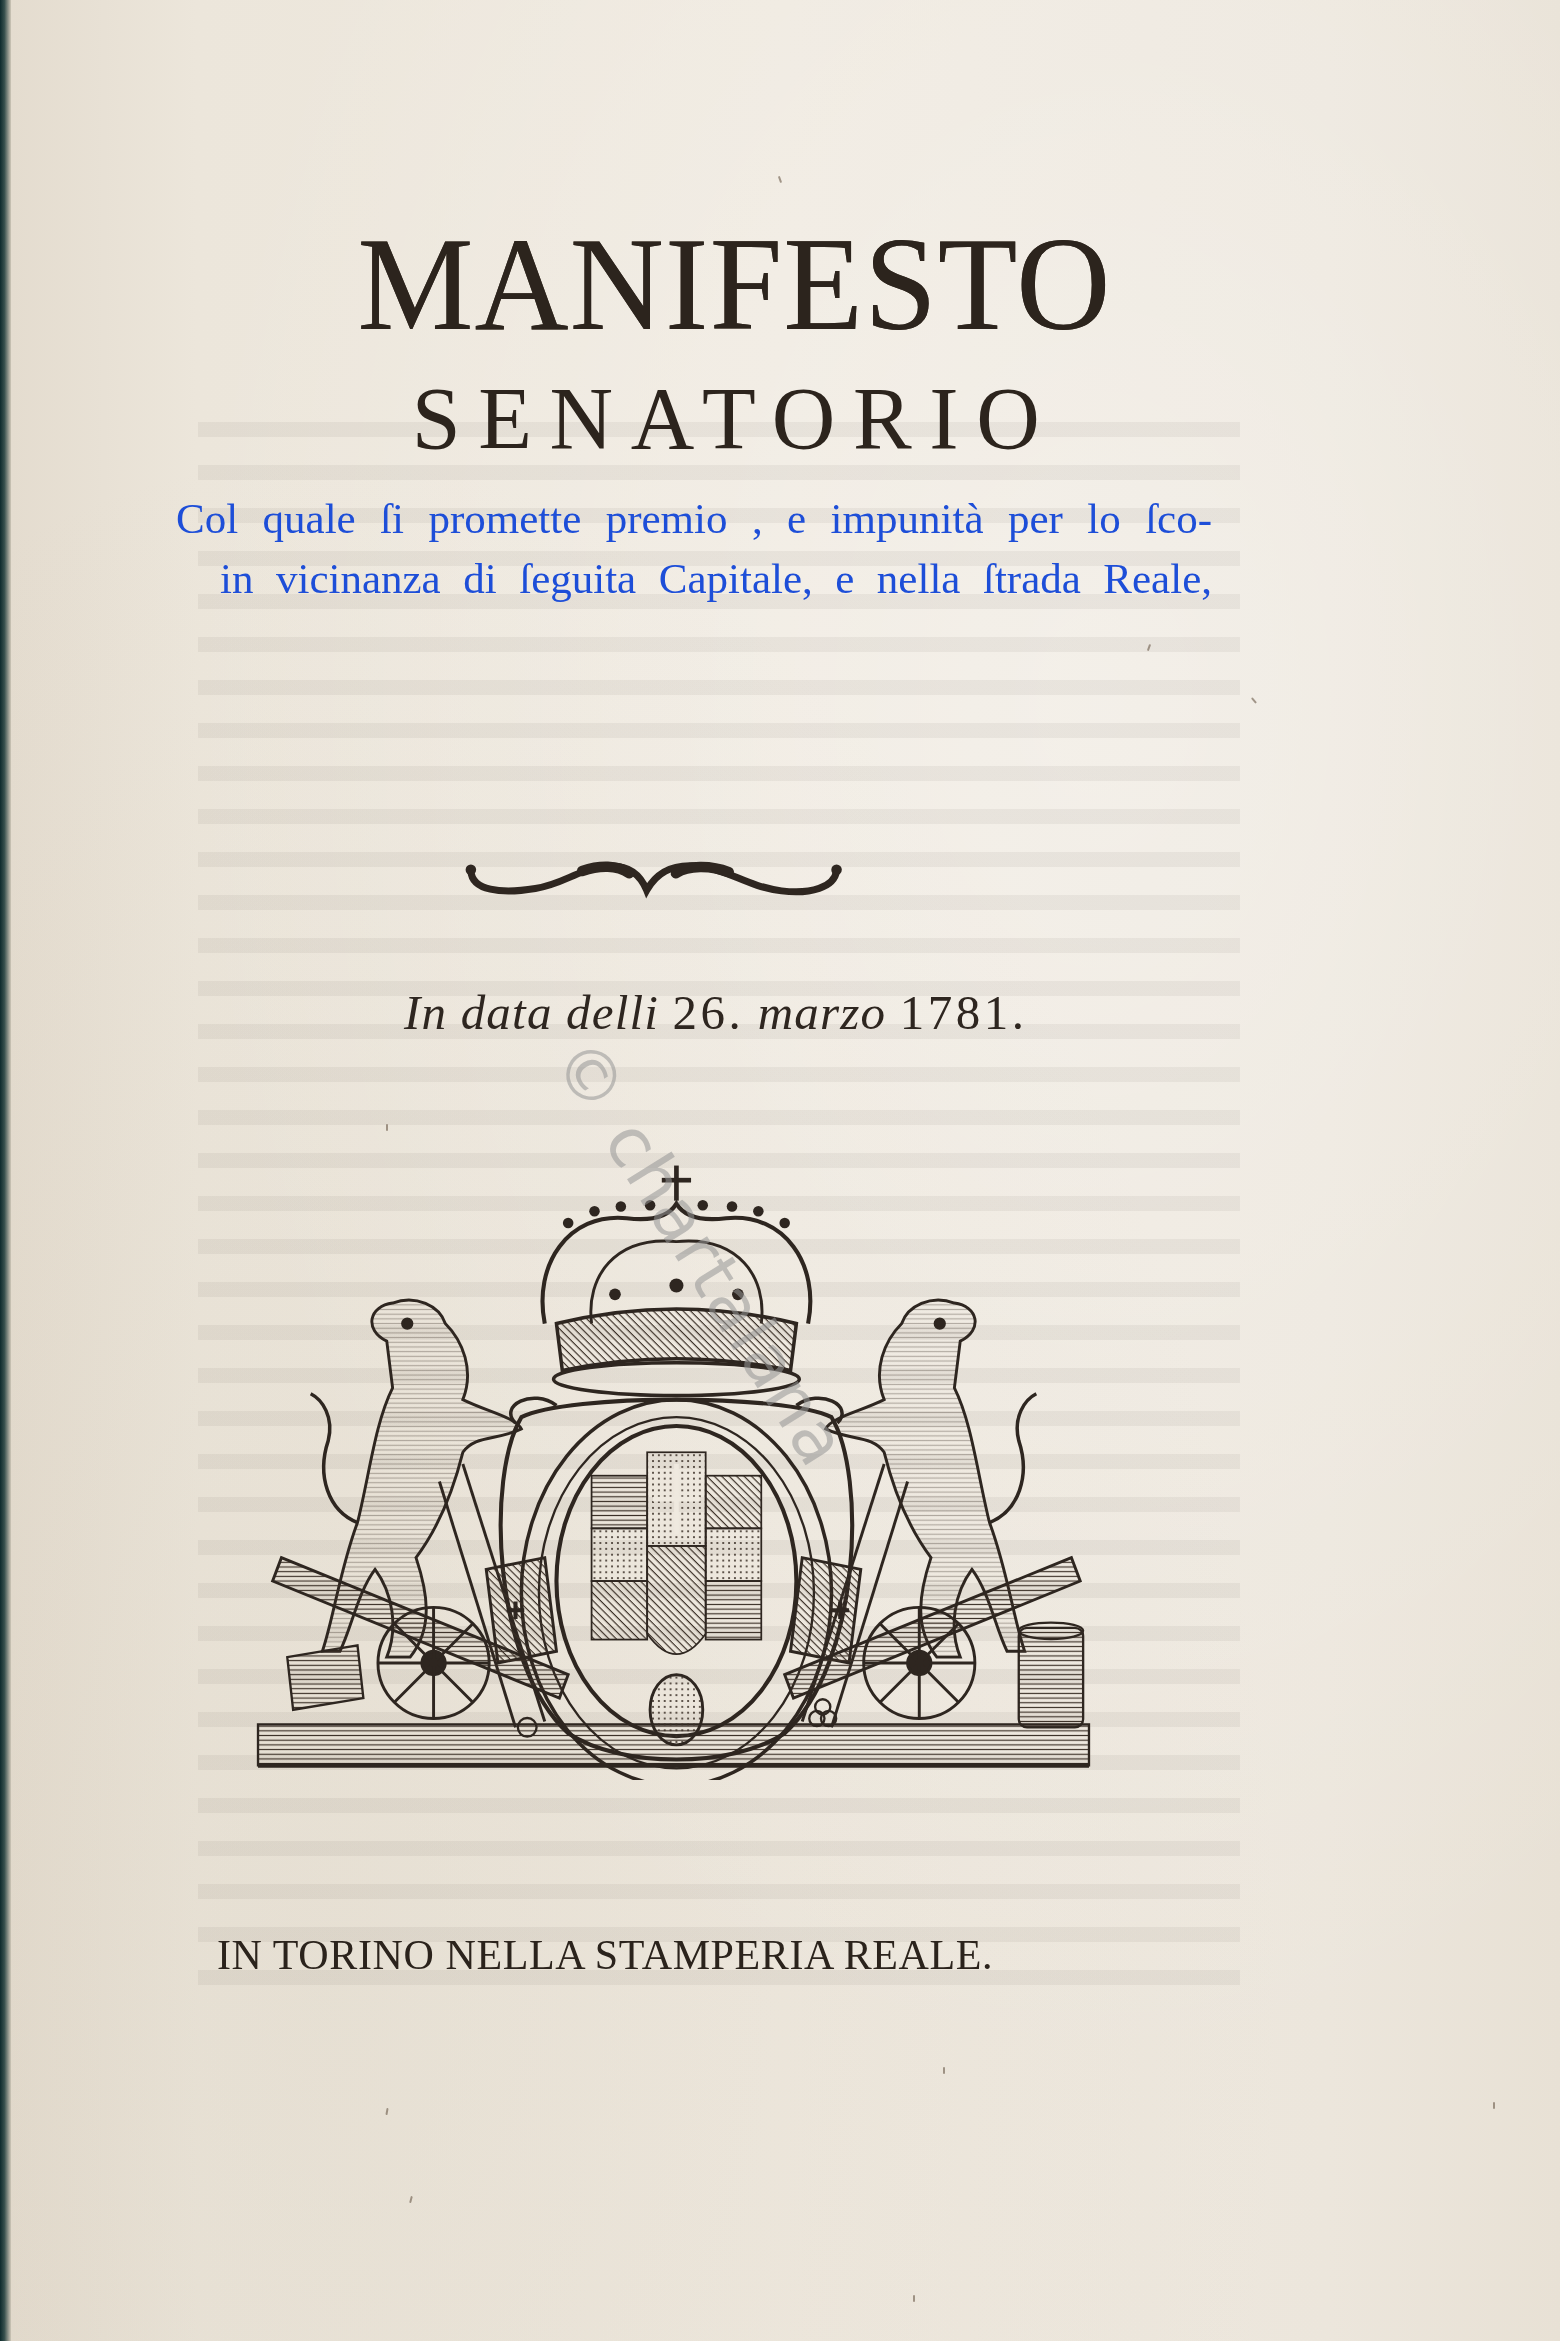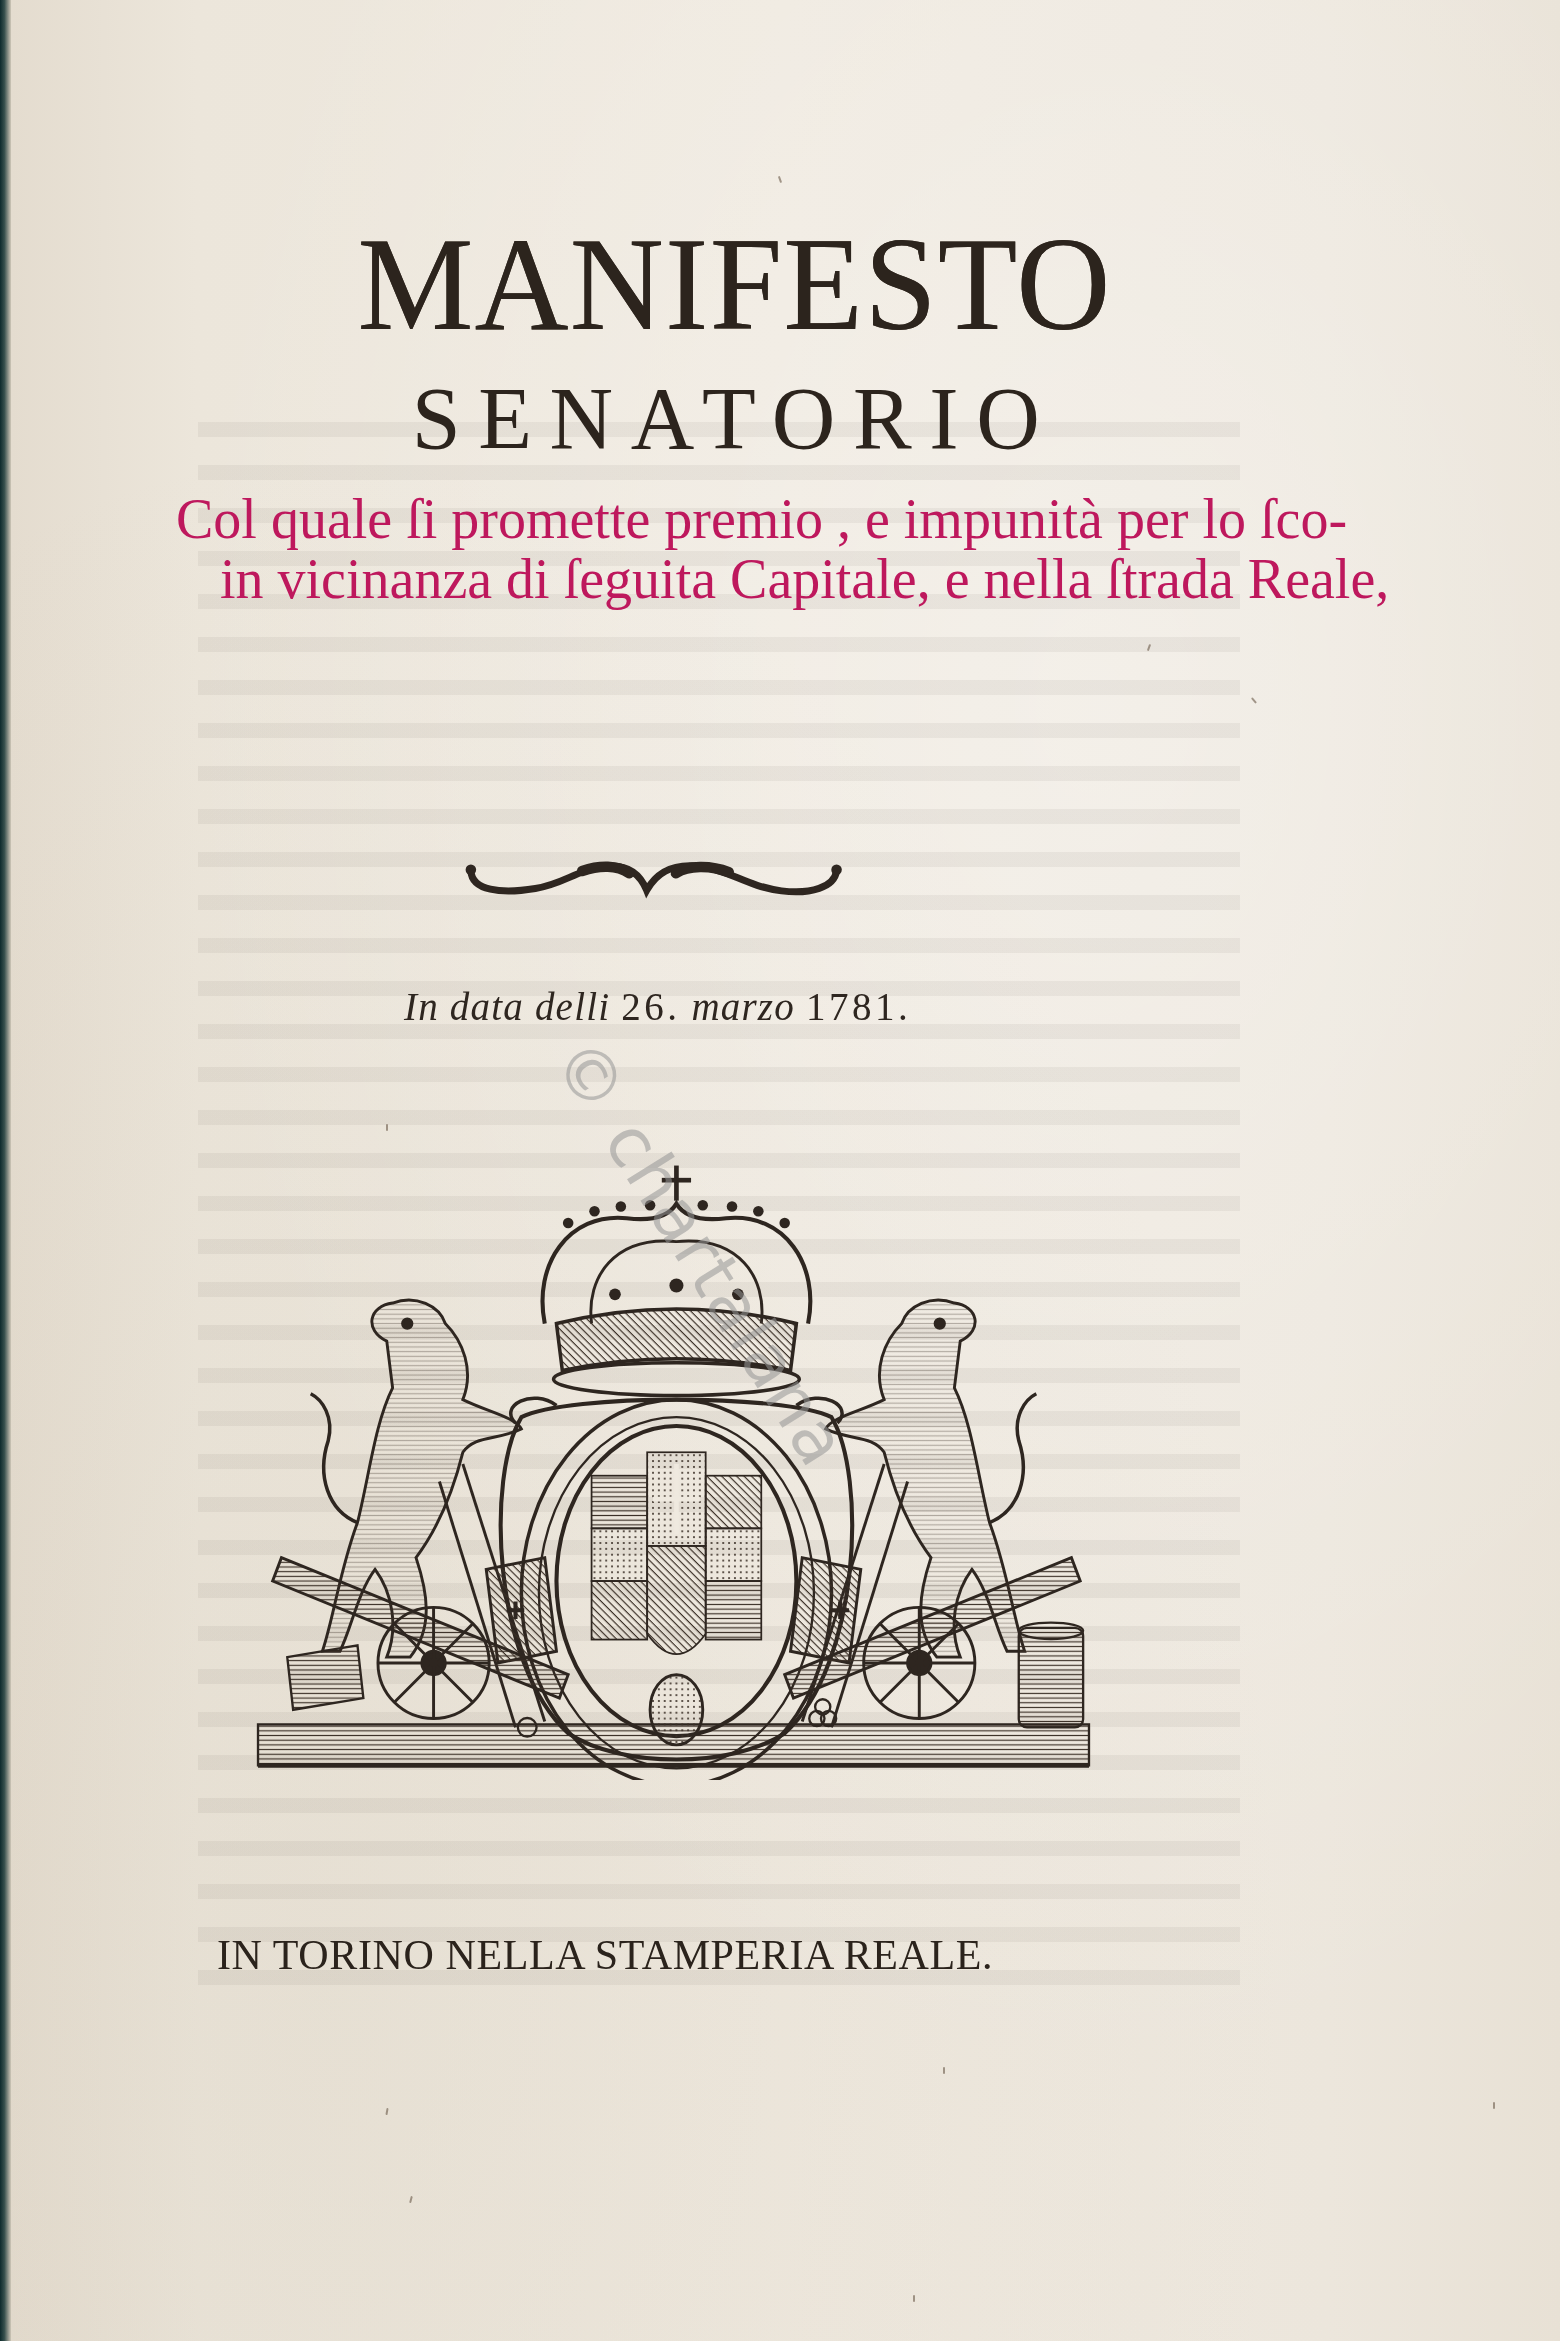--- a/index.html
+++ b/index.html
@@ -68,43 +68,43 @@
     font-size: 88px;
     line-height: 1;
     letter-spacing: 17.6px;
     left: -46px;
   }
   .subtitle-block {
     position: absolute;
     left: 176px;
     top: 489px;
     width: 1036px;
-    font-size: 56px;
+    font-size: 43px;
     line-height: 60px;
-    color: #be185d;
+    color: #1d4ed8;
   }
   .subtitle-line {
     display: block;
     white-space: nowrap;
   }
   .subtitle-line.first { text-align: justify; text-align-last: justify; }
   .subtitle-line.indent { padding-left: 44px; text-align: justify; text-align-last: justify; }
   .subtitle-line.last { padding-left: 44px; text-align-last: left; }
   .ornament {
     position: absolute;
     left: 465px;
     top: 858px;
     width: 378px;
     height: 47px;
   }
   .dateline {
     position: absolute;
     left: 404px;
     top: 984px;
-    font-size: 39px;
+    font-size: 49px;
     font-style: italic;
     color: #2e2620;
     white-space: nowrap;
     letter-spacing: 1.2px;
   }
   .dateline .upright {
     font-style: normal;
     letter-spacing: 3.5px;
   }
   .watermark {

